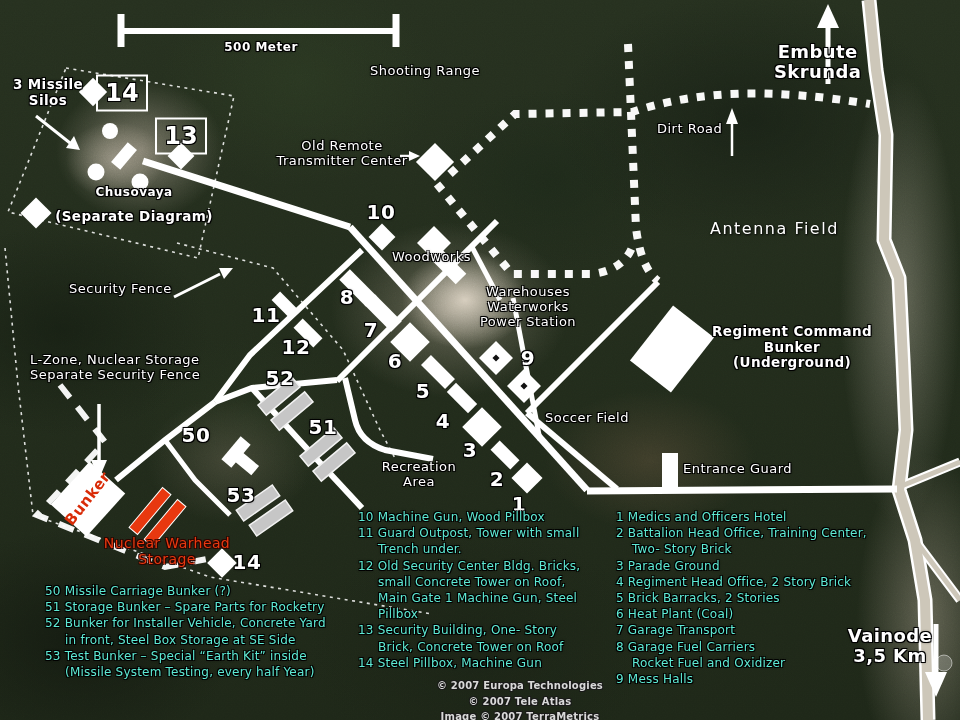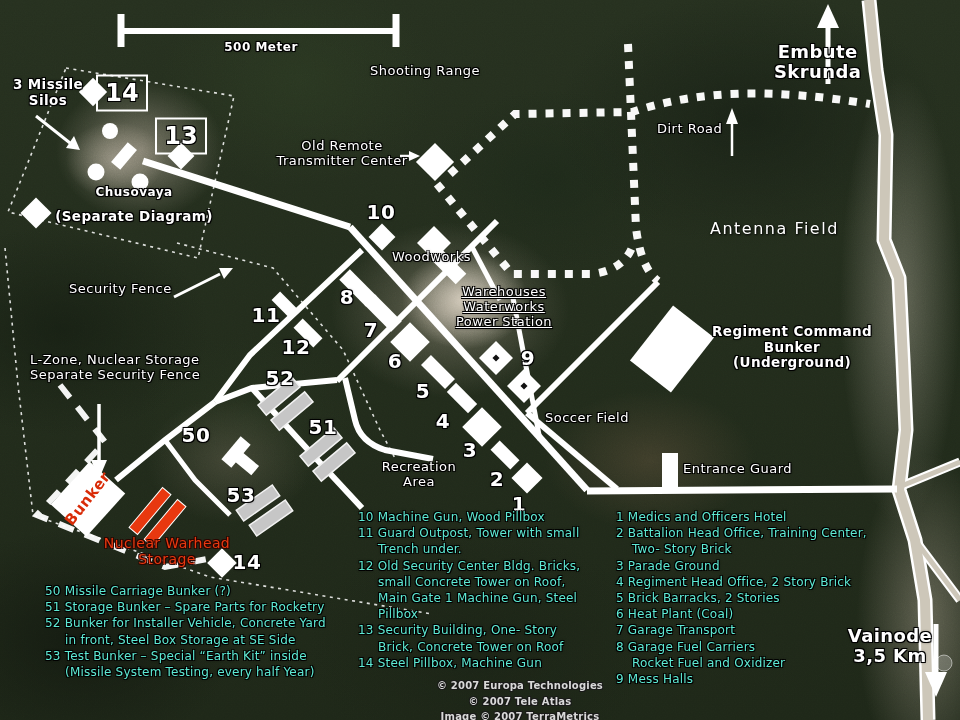--- a/index.html
+++ b/index.html
@@ -197,21 +197,21 @@
       <div class="lbl ol t-reg centered" style="left: 342px; top: 139px;">Old Remote
 Transmitter Center</div>
       <div class="lbl ol t-bold20 centered" style="left: 134px; top: 186px;">Chusovaya</div>
       <div class="lbl ol t-bold14 centered" style="left: 134px; top: 209px;">(Separate Diagram)</div>
       <div class="lbl ol t-bold14 centered" style="left: 48px; top: 77px;">3 Missile
 Silos</div>
       <div class="lbl ol t-reg" style="left: 69px; top: 282px;">Security Fence</div>
       <div class="lbl ol t-reg" style="left: 30px; top: 353px;">L-Zone, Nuclear Storage
 Separate Security Fence</div>
       <div class="lbl ol t-reg" style="left: 392px; top: 250px;">Woodworks</div>
-      <div class="lbl ol t-reg centered" style="left: 504px; top: 285px; text-decoration: underline;">Warehouses
+      <div class="lbl ol t-reg centered" style="left: 528px; top: 285px;">Warehouses
 Waterworks
 Power Station</div>
       <div class="lbl ol t-bold14 centered" style="left: 792px; top: 324px;">Regiment Command
 Bunker
 (Underground)</div>
       <div class="lbl ol t-reg" style="left: 545px; top: 411px; text-align: center;">Soccer Field</div>
       <div class="lbl ol t-reg" style="left: 683px; top: 462px;">Entrance Guard</div>
       <div class="lbl ol t-reg centered" style="left: 419px; top: 460px;">Recreation
 Area</div>
       <div class="lbl ol t-bold19 cc" style="left: 890px; top: 646px;">Vainode

